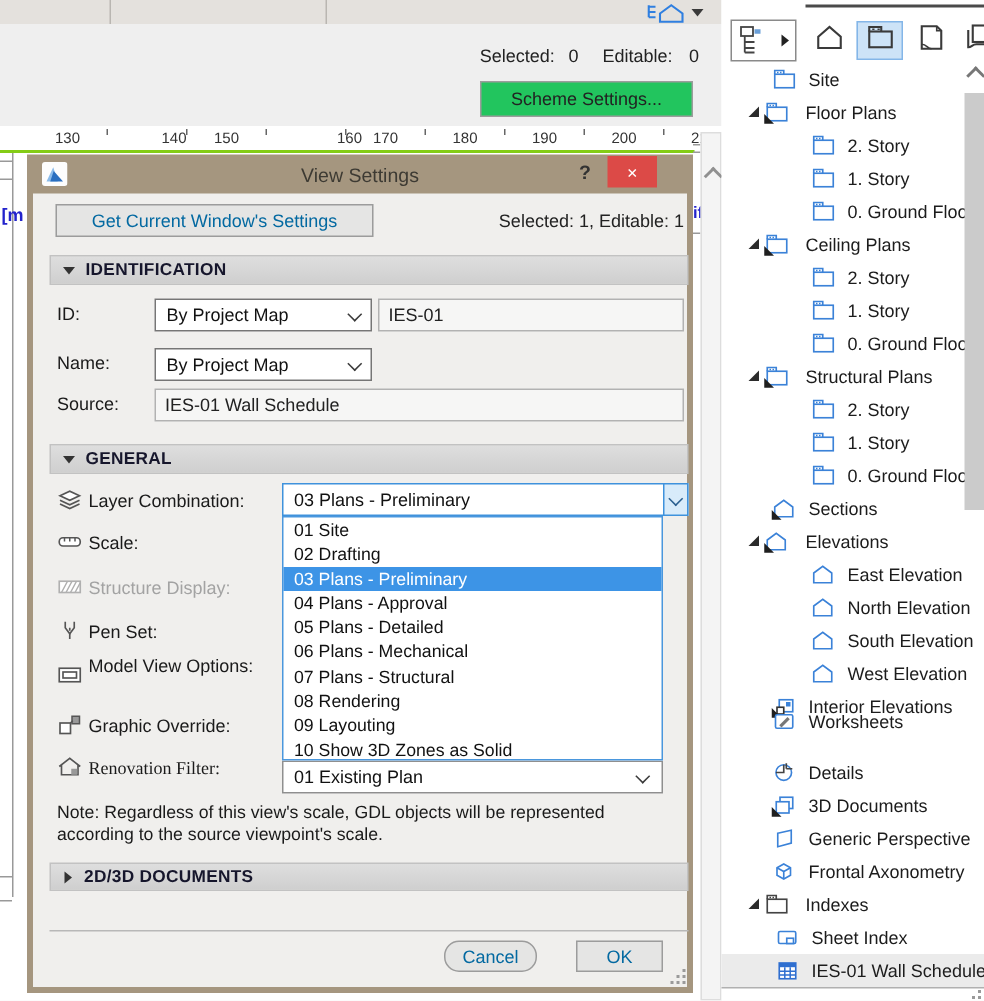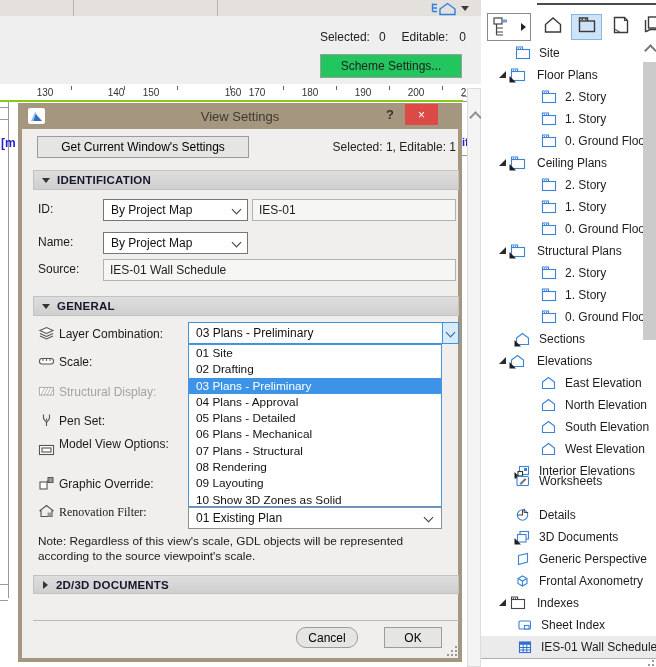--- a/index.html
+++ b/index.html
@@ -40,21 +40,21 @@
   #nav-bottomline{left:0;top:658px;width:175px;height:1px;background:#b0b0b0;}
 
   
   #dialog{left:18px;top:103px;width:444px;height:559px;background:#a5967f;z-index:10;}
   #dlg-title{left:0;top:0;width:444px;height:26px;display:flex;align-items:center;justify-content:center;font-size:13px;color:#3d3a33;}
   #dlg-logo{left:10px;top:5px;width:17px;height:16px;}
   #dlg-help{left:363px;top:4px;width:18px;height:18px;font-size:13px;font-weight:bold;color:#333;text-align:center;}
   #dlg-close{left:387px;top:1px;width:33px;height:21px;background:#dc4a47;color:#fff;font-size:12px;display:flex;align-items:center;justify-content:center;}
   #dlg-content{left:4px;top:26px;width:436px;height:529px;background:#f0efed;}
 
-  .dbtn{background:#e5e5e4;border:1px solid #9c9c9c;box-sizing:border-box;display:flex;align-items:center;justify-content:center;font-size:12px;color:#000000;}
+  .dbtn{background:#e5e5e4;border:1px solid #9c9c9c;box-sizing:border-box;display:flex;align-items:center;justify-content:center;font-size:12px;color:#0369a1;}
   #get-btn{left:19px;top:33px;width:212px;height:22px;}
   #dlg-status{left:230px;top:37px;width:208px;height:15px;text-align:right;font-size:12px;color:#222;}
 
   .secbar{left:15px;width:426px;height:20px;background:linear-gradient(#dedede,#cfcfcf);border:1px solid #c2c2c2;box-sizing:border-box;display:flex;align-items:center;}
   .secbar .arr-down{width:0;height:0;border-left:4px solid transparent;border-right:4px solid transparent;border-top:5px solid #333;margin:0 7px 0 8px;}
   .secbar .arr-right{width:0;height:0;border-top:4px solid transparent;border-bottom:4px solid transparent;border-left:5px solid #333;margin:0 8px 0 9px;}
   .secbar b{font-size:11.5px;color:#16162c;letter-spacing:.2px;}
 
   .flabel{position:absolute;font-size:12px;color:#1a1a1a;}
   .flabel.disabled{color:#a3a3a3;}
@@ -467,21 +467,21 @@
         <div class="abs flabel" style="left: 41px; top: 224px;">Layer Combination:</div>
         <span class="gicon" style="left: 20px; top: 250px;"><svg width="17" height="16" viewBox="0 0 17 16">
             <rect x="1.5" y="5.5" width="14" height="5.5" rx="2.5" fill="#fff" stroke="#555" stroke-width="1.1"></rect>
             <path d="M5 5.5 V8 M8.5 5.5 V8 M12 5.5 V8" stroke="#555" stroke-width="1"></path>
           </svg></span>
         <div class="abs flabel" style="left: 41px; top: 252px;">Scale:</div>
         <span class="gicon" style="left: 20px; top: 280px;"><svg width="17" height="16" viewBox="0 0 17 16">
             <rect x="1.5" y="4.5" width="14" height="7.5" fill="#fff" stroke="#b0b0b0" stroke-width="1.1"></rect>
             <path d="M3 12 L7 4.5 M6 12 L10 4.5 M9 12 L13 4.5 M12 12 L15.5 5.5" stroke="#b0b0b0" stroke-width="1" fill="none"></path>
           </svg></span>
-        <div class="abs flabel disabled" style="left: 41px; top: 282px;">Structural Display:</div>
+        <div class="abs flabel disabled" style="left: 41px; top: 282px;">Structure Display:</div>
         <span class="gicon" style="left: 20px; top: 309px;"><svg width="17" height="16" viewBox="0 0 17 16">
             <path d="M5.5 2.5 V6.5 L8.5 10.5 L11.5 6.5 V2.5" fill="none" stroke="#555" stroke-width="1.1"></path>
             <path d="M8.5 10.5 V14 M8.5 6.5 V8.5" stroke="#555" stroke-width="1.1"></path>
           </svg></span>
         <div class="abs flabel" style="left: 41px; top: 311px;">Pen Set:</div>
         <span class="gicon" style="left: 20px; top: 339px;"><svg width="17" height="16" viewBox="0 0 17 16">
             <rect x="1.5" y="3.5" width="14" height="9" fill="#fff" stroke="#555" stroke-width="1.1"></rect>
             <rect x="4" y="6" width="9" height="4" fill="none" stroke="#555" stroke-width="1.1"></rect>
           </svg></span>
         <div class="abs flabel" style="left: 41px; top: 334px;">Model View Options:</div>

